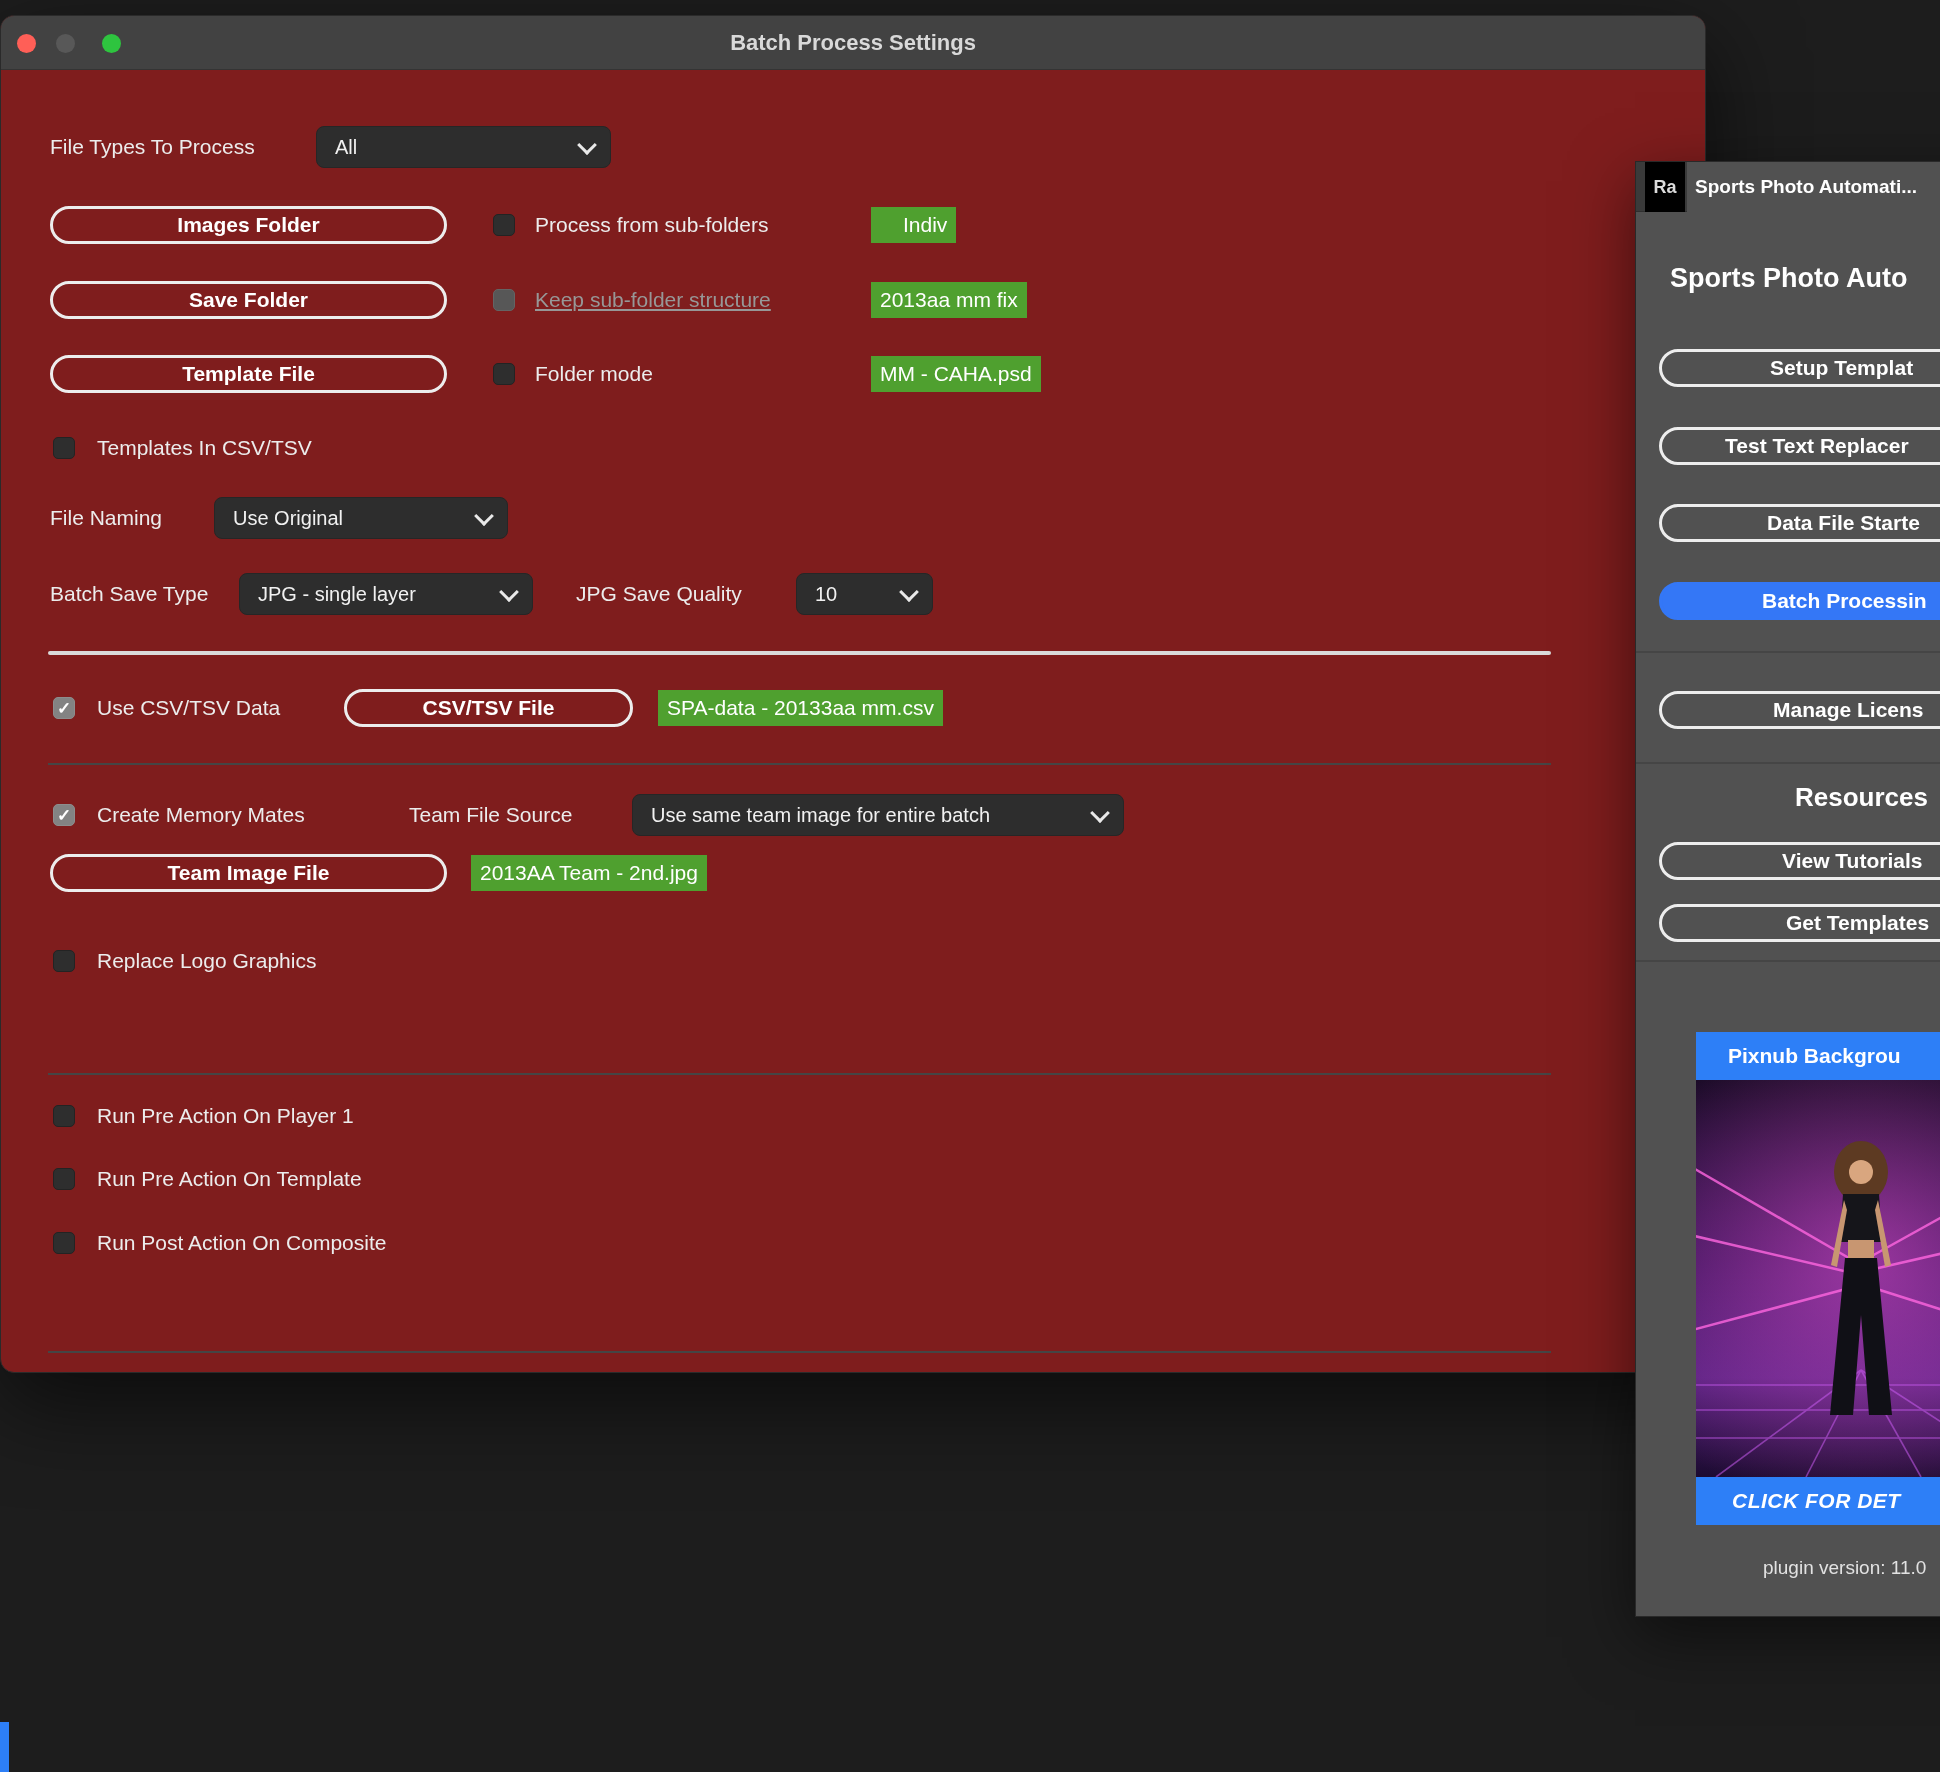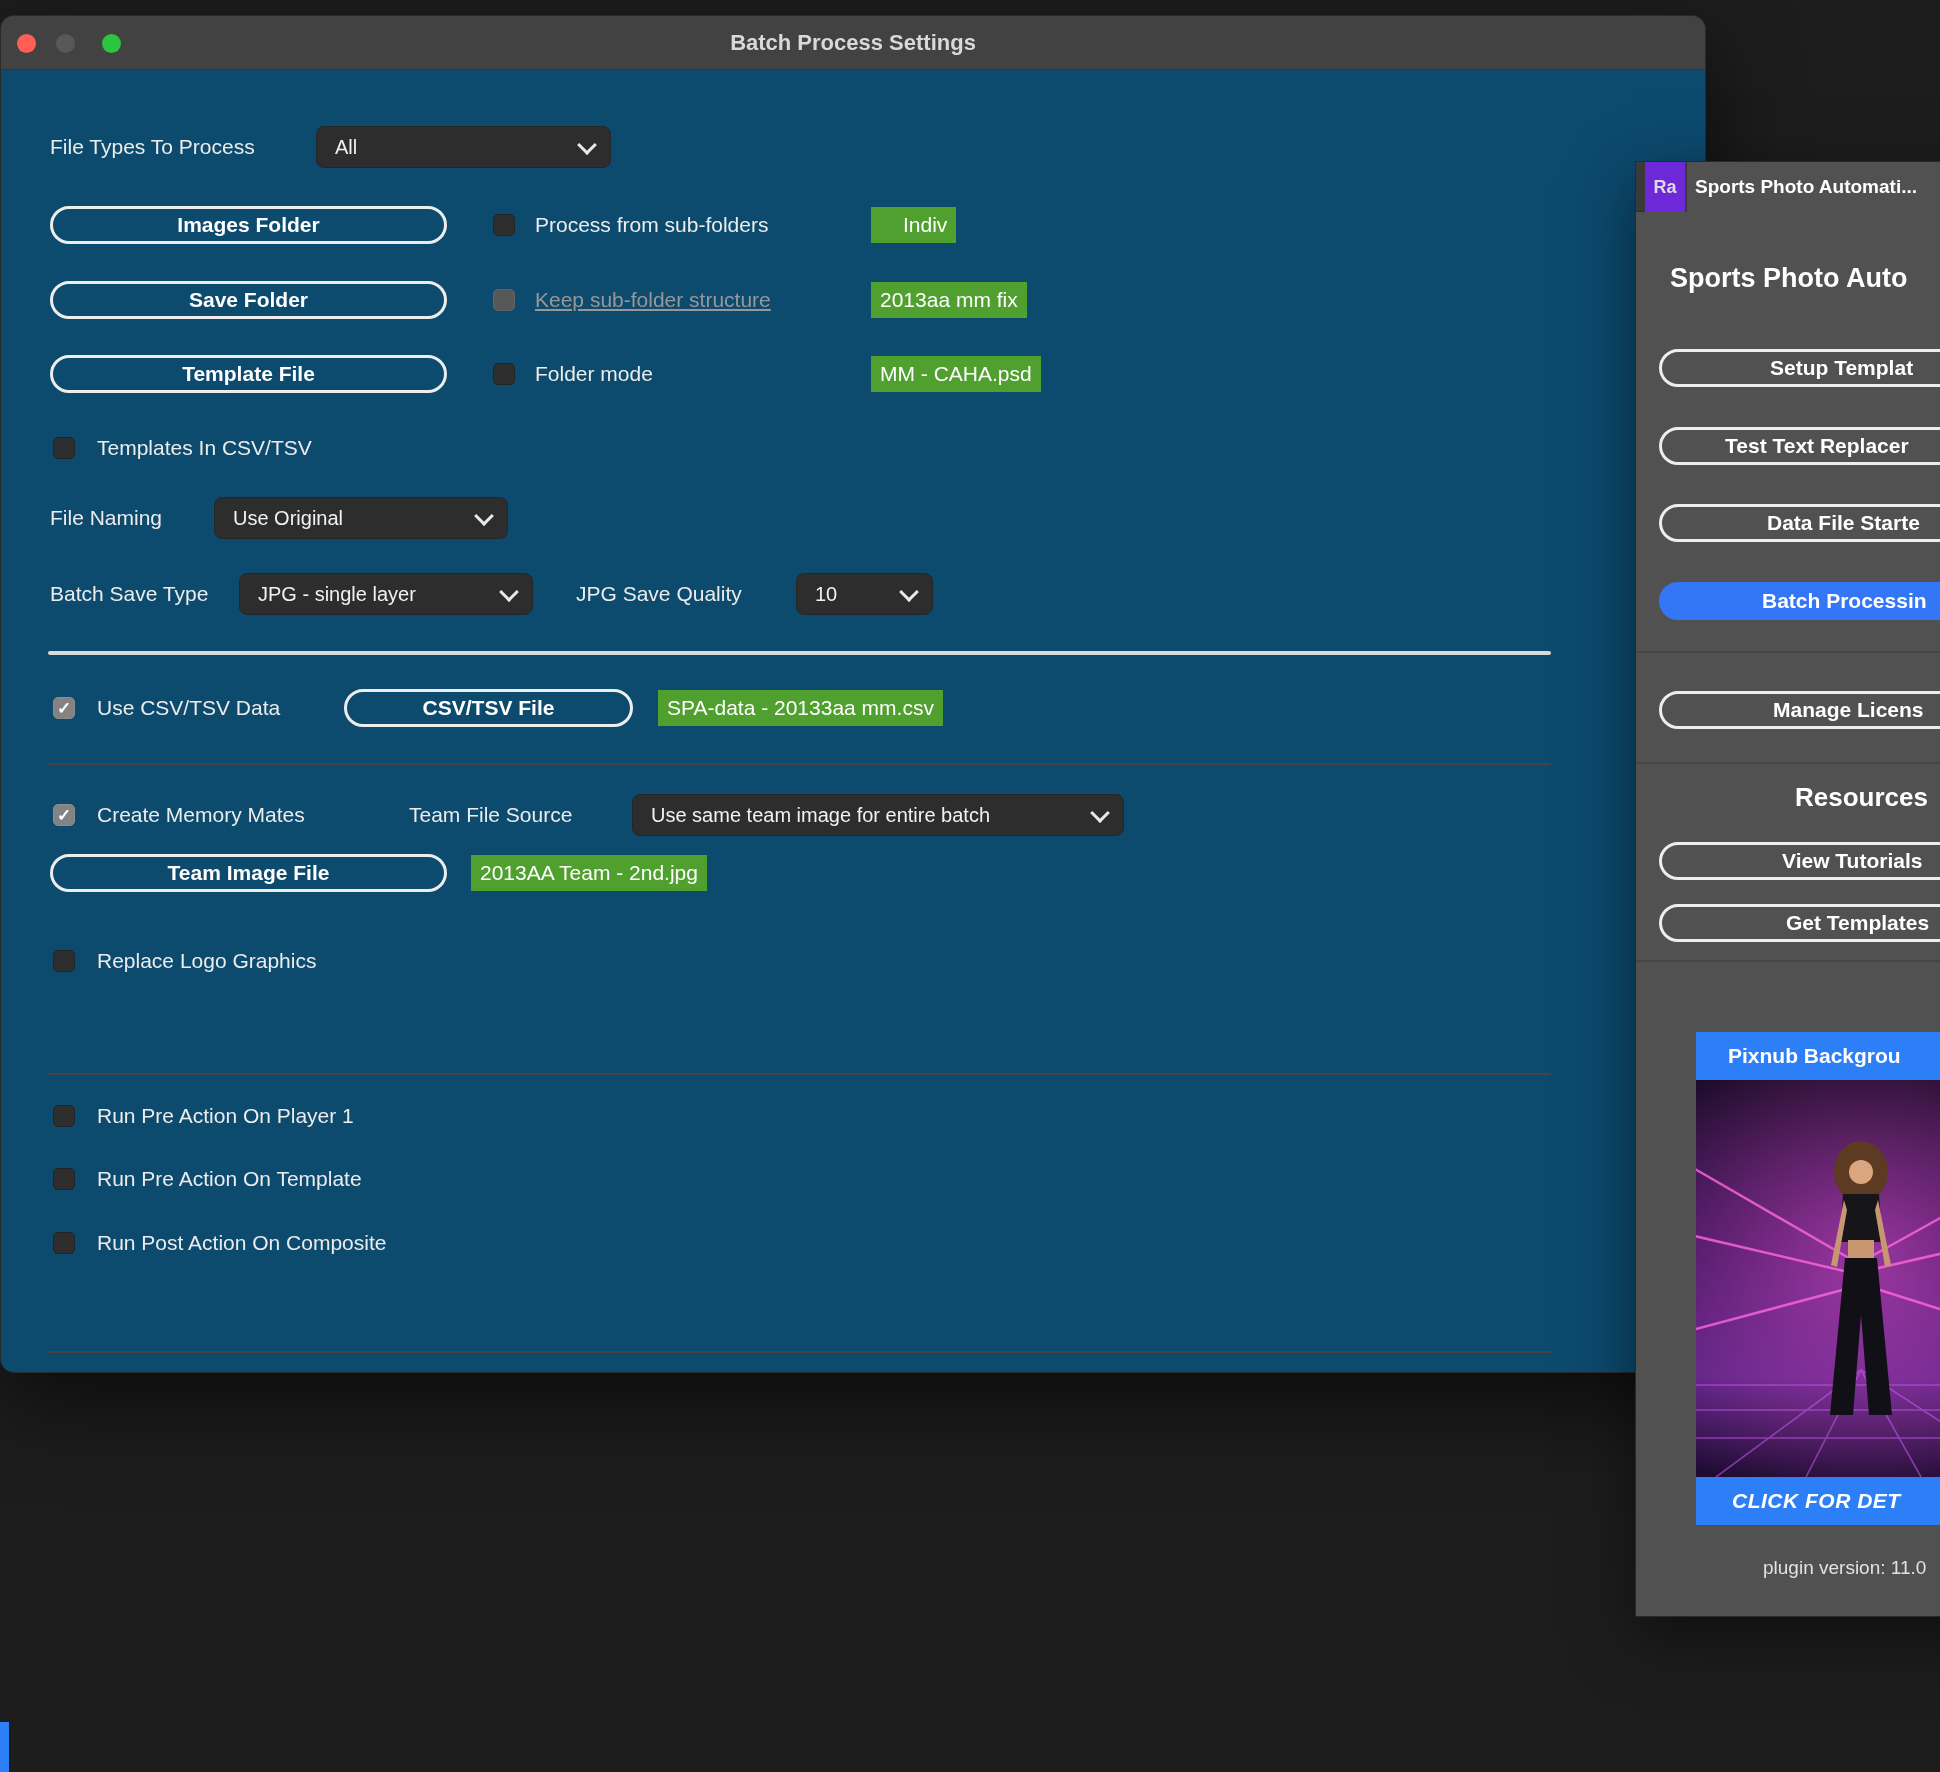--- a/index.html
+++ b/index.html
@@ -7,21 +7,21 @@
     width:1940px;height:1772px;overflow:hidden;background:#1d1d1d;
     font-family:"Liberation Sans", sans-serif;
     -webkit-font-smoothing:antialiased;
   }
   .page{position:relative;width:1940px;height:1772px;}
   .abs{position:absolute;box-sizing:border-box;}
 
   
   .dialog{
     left:0;top:15px;width:1706px;height:1358px;
-    background:#0c4a6e;border:1px solid #2a2a2a;border-radius:14px;
+    background:#7f1d1d;border:1px solid #2a2a2a;border-radius:14px;
     box-shadow:0 30px 90px rgba(0,0,0,.6);
   }
   .titlebar{
     left:0;top:0;width:100%;height:54px;background:#424242;
     border-radius:13px 13px 0 0;border-bottom:1px solid #343434;
   }
   .win-title{
     left:0;top:0;width:100%;height:54px;line-height:54px;text-align:center;
     font-weight:bold;font-size:22px;color:#d9d9d9;
   }
@@ -68,21 +68,21 @@
   .div-sub{height:2px;background:#454545;}
 
   
   .panel{
     left:1635px;top:161px;width:560px;height:1456px;
     background:#515151;border:1px solid #292929;
     box-shadow:0 20px 60px rgba(0,0,0,.5);
   }
   .tabbar{left:0;top:0;width:100%;height:50px;background:#3a3a3a;border-bottom:1px solid #2f2f2f;}
   .tab-ra{
-    left:9px;top:0;width:40px;height:50px;background:#6d28d9;color:#dcdcdc;
+    left:9px;top:0;width:40px;height:50px;background:#000000;color:#dcdcdc;
     font-size:18px;font-weight:bold;display:flex;align-items:center;justify-content:center;
     overflow:hidden;
   }
   .tab-active{
     left:51px;top:0;width:430px;height:50px;background:#515151;color:#ffffff;
     font-size:19px;font-weight:bold;display:flex;align-items:center;padding-left:8px;
     white-space:nowrap;
   }
   .panel-heading{color:#ffffff;font-size:27px;font-weight:bold;white-space:nowrap;}
   .ppill{

